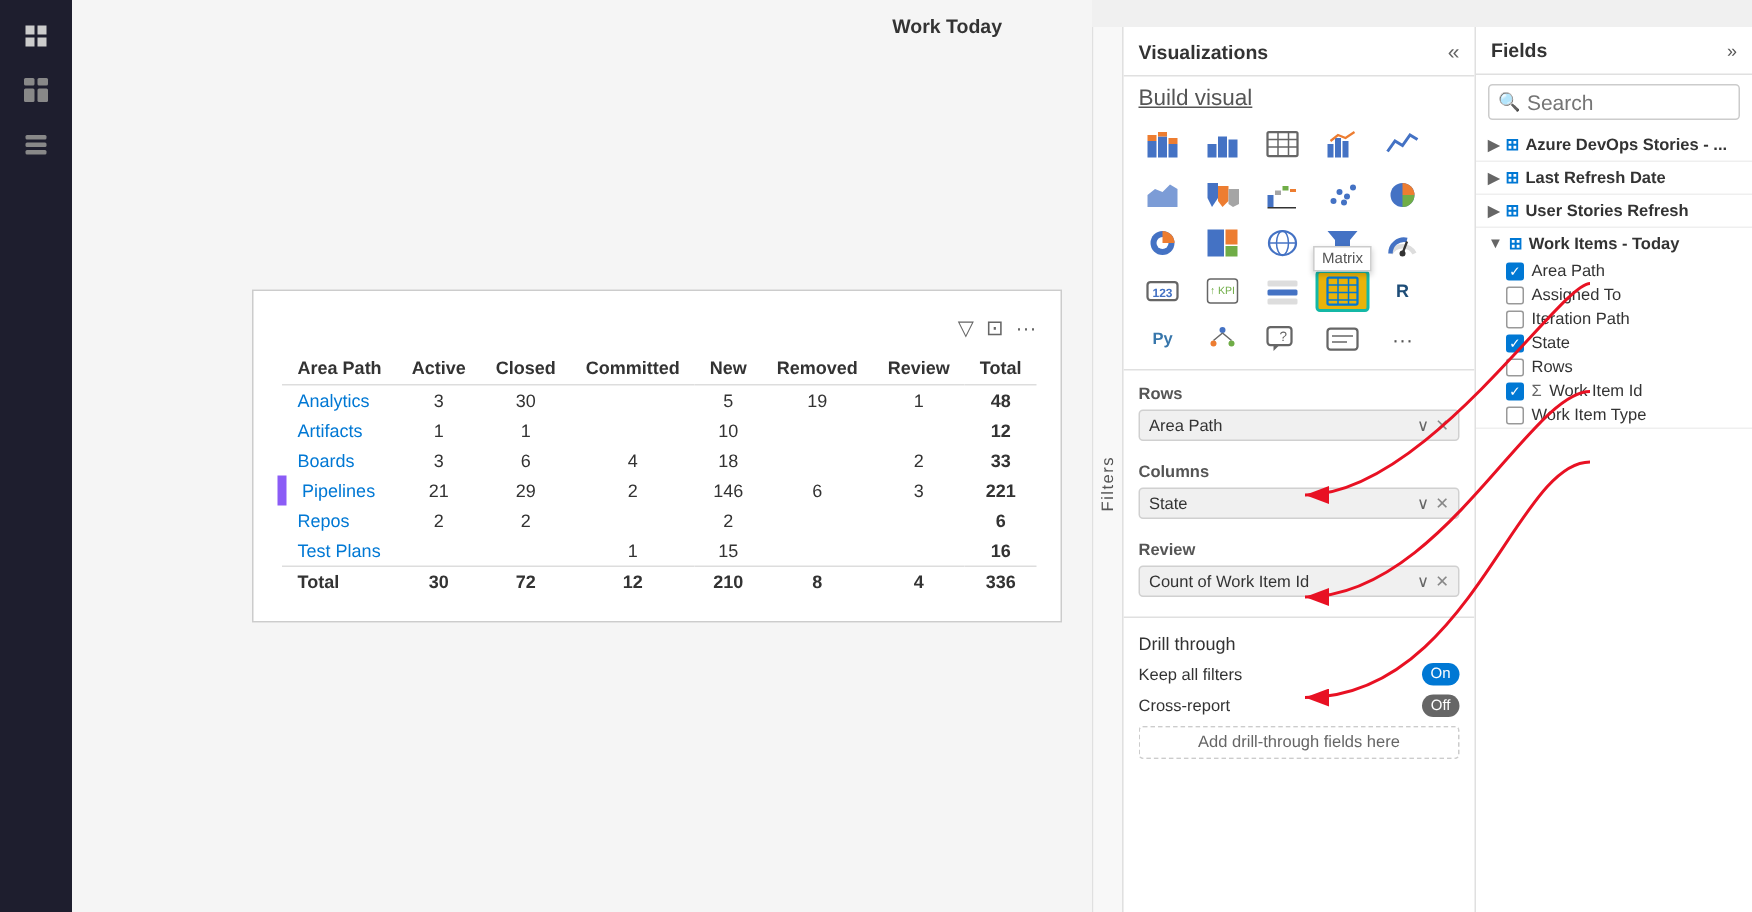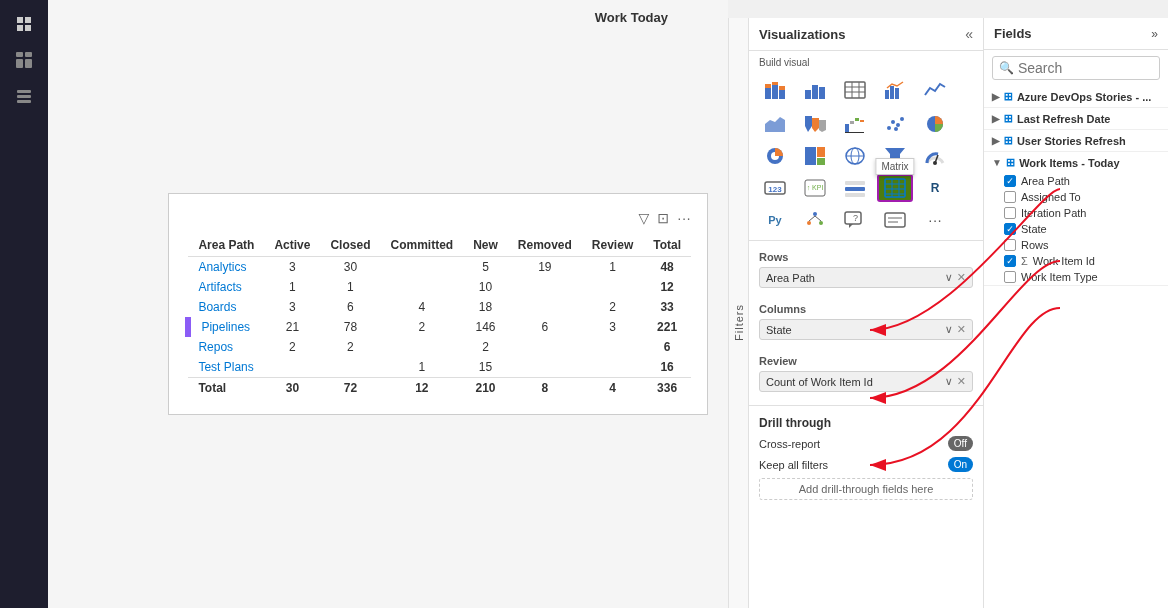--- a/index.html
+++ b/index.html
@@ -141,23 +141,24 @@
     .viz-panel-title {
       font-weight: 600;
       font-size: 13px;
       color: #333;
     }
     .panel-collapse-btn {
       color: #666; font-size: 14px; cursor: pointer;
     }
 
     .build-visual-label {
-      font-size: 10px;
+      font-size: 15px;
       color: #555;
       padding: 6px 10px 4px;
+      text-decoration: underline;
     }
     .viz-icon-btn {
       width: 36px; height: 28px;
       display: flex; align-items: center; justify-content: center;
       border: 1px solid transparent;
       cursor: pointer;
       border-radius: 3px;
       font-size: 13px;
       color: #555;
     }
@@ -191,21 +192,21 @@
       display: flex; gap: 4px; color: #666; font-size: 11px;
     }
     .viz-field-pill .pill-chevron { cursor: pointer; }
     .viz-field-pill .pill-close { cursor: pointer; color: #888; }
 
     .drill-through-section {
       padding: 6px 10px;
     }
     .drill-through-title {
       font-size: 12px;
-      font-weight: 700;
+      font-weight: 400;
       color: #333;
       margin-bottom: 6px;
     }
     .drill-row {
       display: flex;
       align-items: center;
       justify-content: space-between;
       margin-bottom: 6px;
     }
     .drill-label { font-size: 11px; color: #333; }
@@ -402,21 +403,21 @@
             <td>6</td>
             <td>4</td>
             <td>18</td>
             <td></td>
             <td>2</td>
             <td class="total-bold">33</td>
           </tr>
           <tr>
             <td class="area-name highlight" style="border-left:6px solid #8b5cf6;margin-top:12px;">Pipelines</td>
             <td>21</td>
-            <td>78</td>
+            <td>29</td>
             <td>2</td>
             <td>146</td>
             <td>6</td>
             <td>3</td>
             <td class="total-bold">221</td>
           </tr>
           <tr>
             <td class="area-name">Repos</td>
             <td>2</td>
             <td>2</td>
@@ -594,21 +595,21 @@
             <text x="11" y="12" text-anchor="middle" font-size="7" fill="#70ad47">↑ KPI</text>
           </svg>
       </div>
       <div class="viz-icon-btn">
         <svg width="22" height="20" viewBox="0 0 22 20">
             <rect x="1" y="3" width="20" height="4" rx="1" fill="#ddd"></rect>
             <rect x="1" y="9" width="20" height="4" rx="1" fill="#4472c4"></rect>
             <rect x="1" y="15" width="20" height="4" rx="1" fill="#ddd"></rect>
           </svg>
       </div>
-      <div class="viz-icon-btn active" style="background:#4d7c0f;border:2px solid #a21caf;position:relative;">
+      <div class="viz-icon-btn active" style="background:#eab308;border:2px solid #14b8a6;position:relative;">
         <svg width="22" height="20" viewBox="0 0 22 20">
             <rect x="1" y="1" width="20" height="18" rx="1" fill="none" stroke="#0078d4" stroke-width="1.5"></rect>
             <line x1="1" y1="6" x2="21" y2="6" stroke="#0078d4" stroke-width="1"></line>
             <line x1="1" y1="11" x2="21" y2="11" stroke="#0078d4" stroke-width="1"></line>
             <line x1="1" y1="16" x2="21" y2="16" stroke="#0078d4" stroke-width="1"></line>
             <line x1="8" y1="1" x2="8" y2="19" stroke="#0078d4" stroke-width="1"></line>
             <line x1="15" y1="1" x2="15" y2="19" stroke="#0078d4" stroke-width="1"></line>
           </svg>
         <div style="position:absolute;top:-18px;left:50%;transform:translateX(-50%);background:white;border:1px solid #ccc;padding:2px 5px;font-size:10px;white-space:nowrap;box-shadow:0 2px 4px rgba(0,0,0,0.2);">Matrix</div>
       </div>
@@ -675,26 +676,26 @@
           <span class="pill-close">✕</span>
         </span>
       </div>
     </div>
 
     <div class="viz-section-divider"></div>
 
     <div class="drill-through-section">
       <div class="drill-through-title">Drill through</div>
       <div class="drill-row">
+        <span class="drill-label">Keep all filters</span>
+        <span class="toggle-on">On</span>
+      </div>
+      <div class="drill-row">
         <span class="drill-label">Cross-report</span>
         <span class="toggle-off">Off</span>
-      </div>
-      <div class="drill-row">
-        <span class="drill-label">Keep all filters</span>
-        <span class="toggle-on">On</span>
       </div>
       <div class="add-drill-field">Add drill-through fields here</div>
     </div>
   </div>
 
   <div class="fields-panel">
     <div class="fields-panel-header">
       <span class="fields-panel-title">Fields</span>
       <span class="chevron-right">»</span>
     </div>

